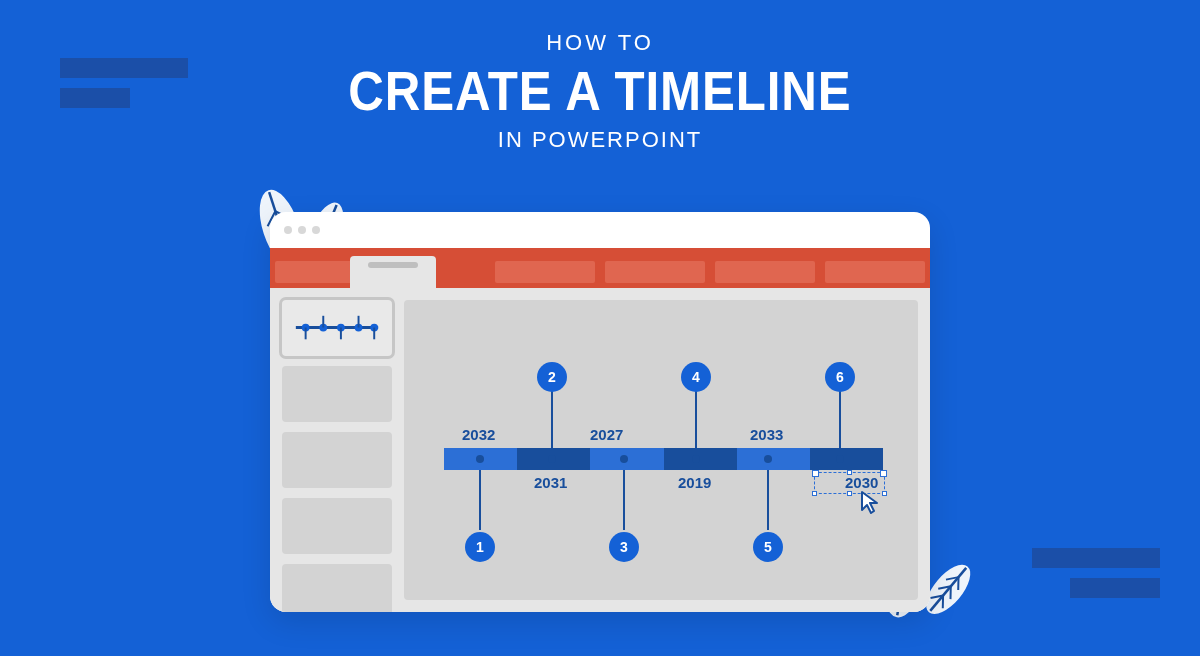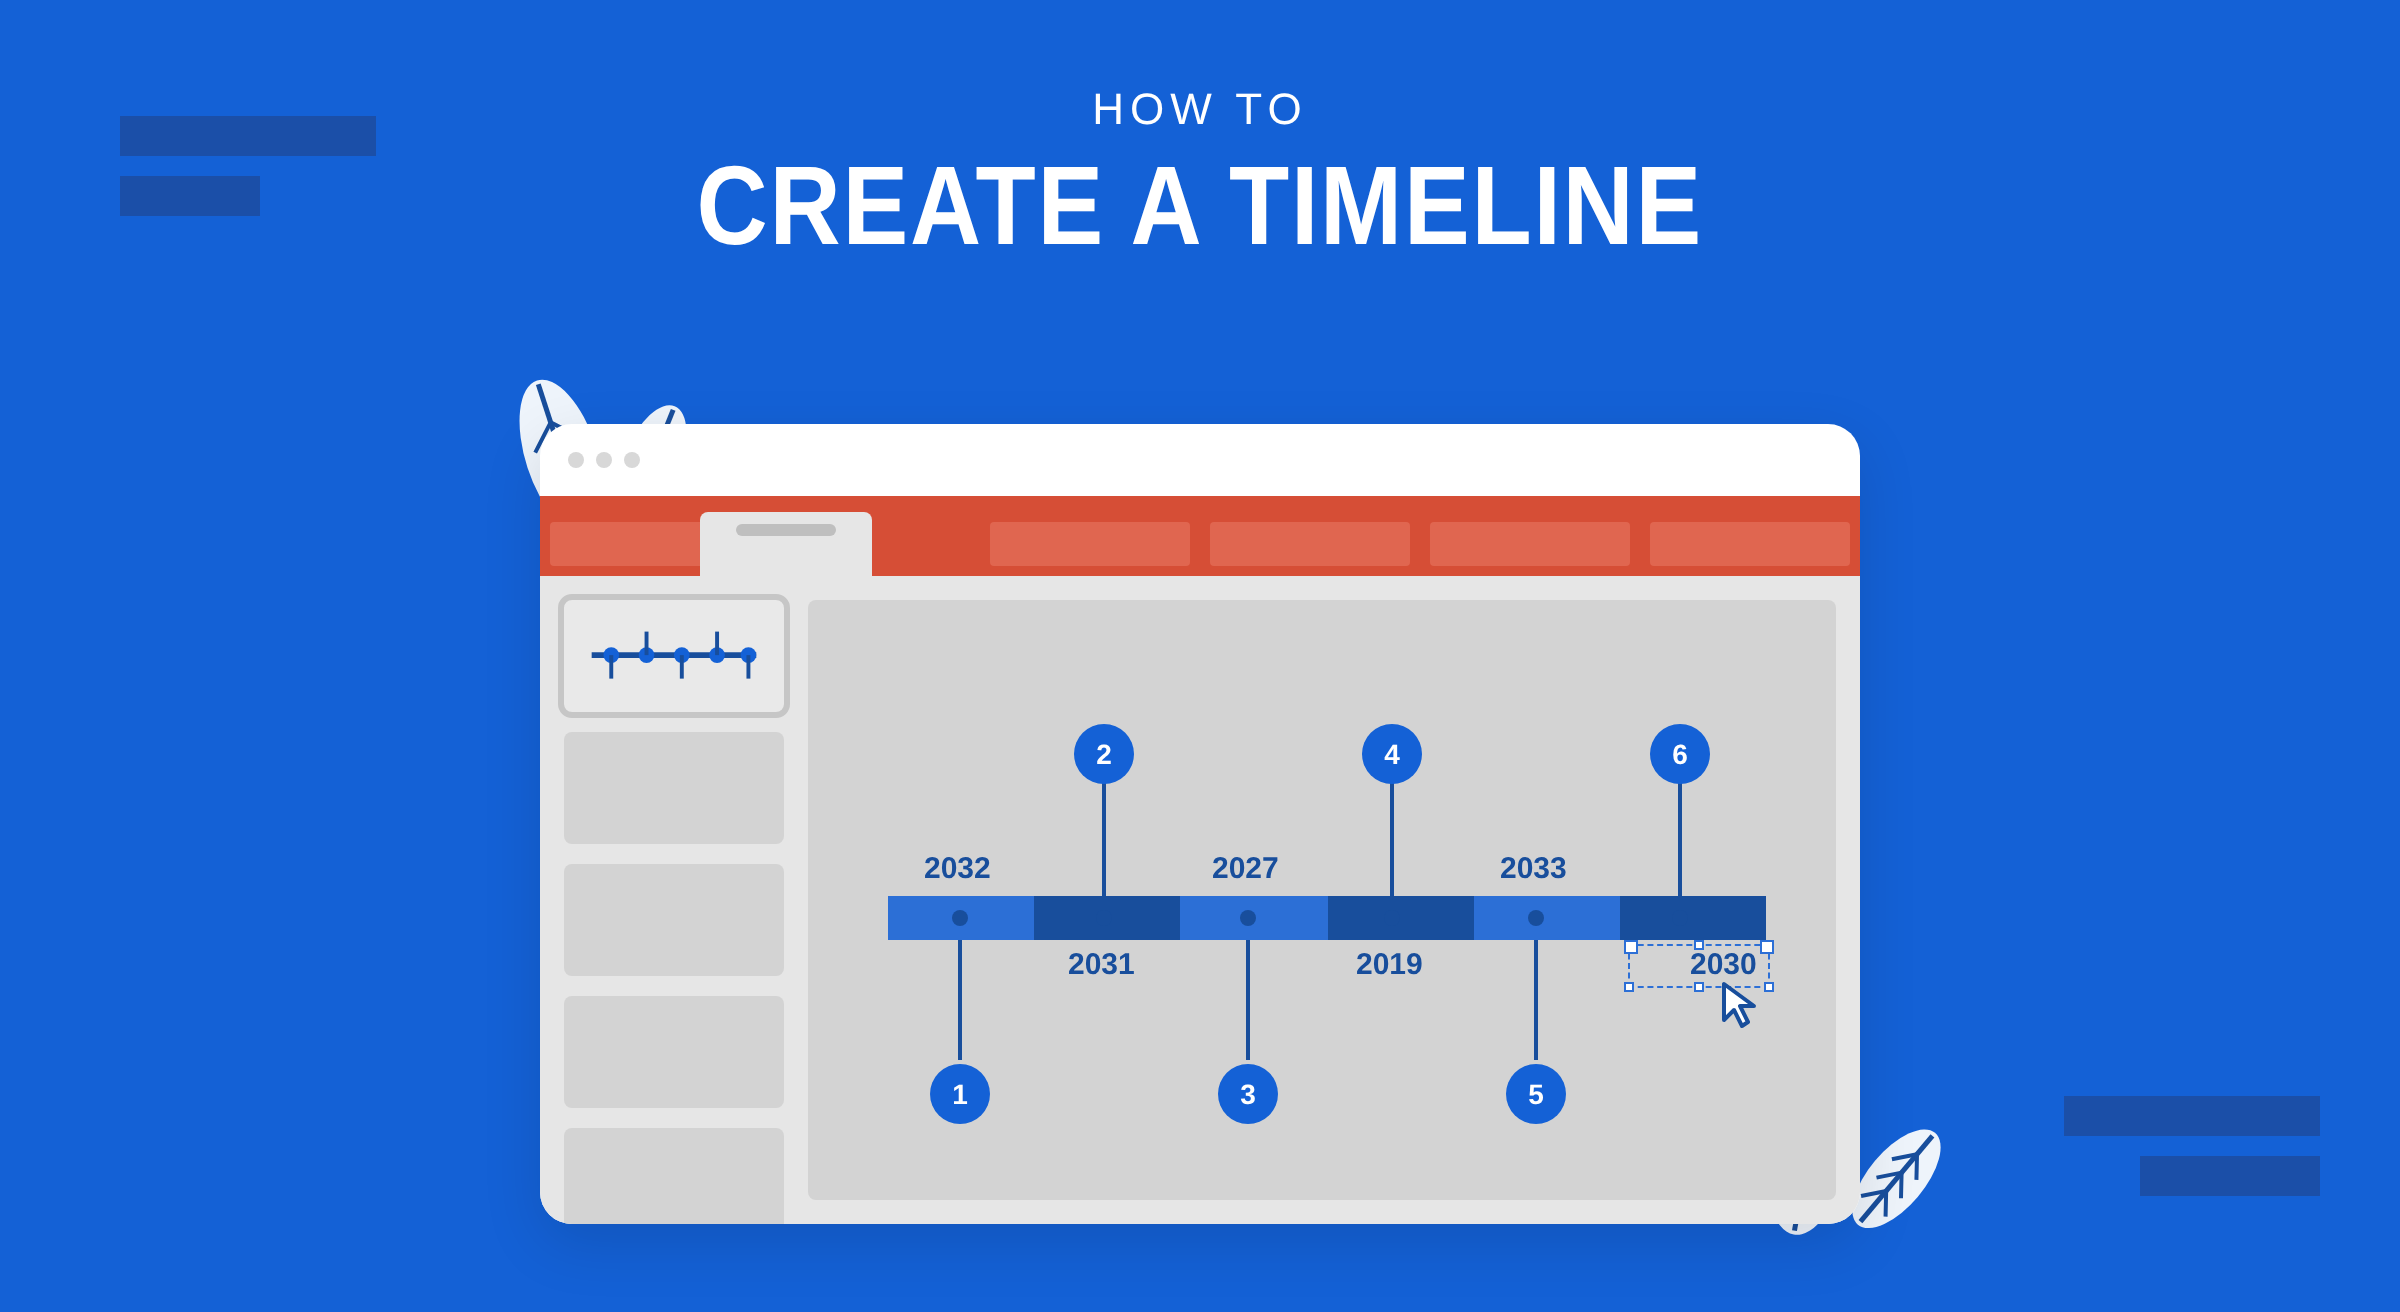--- a/index.html
+++ b/index.html
@@ -17,21 +17,21 @@
   .deco-tl .bar1 { width: 128px; height: 20px; background: #1b4fa8; margin-bottom: 10px; }
   .deco-tl .bar2 { width: 70px; height: 20px; background: #1b4fa8; }
 
   
   .deco-br { position: absolute; bottom: 58px; right: 40px; }
   .deco-br .bar1 { width: 128px; height: 20px; background: #1b4fa8; margin-bottom: 10px; margin-left:40px; }
   .deco-br .bar2 { width: 90px; height: 20px; background: #1b4fa8; margin-left:78px; }
 
   
   .heading { position: absolute; top: 30px; left: 0; right: 0; text-align: center; color: #fff; }
-  .heading .l1 { font-size: 22px; letter-spacing: 3px; font-weight: 400; margin-top: 12px; }
+  .heading .l1 { font-size: 22px; letter-spacing: 3px; font-weight: 400; }
   .heading .l2 { font-size: 56px; font-weight: 700; letter-spacing: 1px; margin: 2px 0 4px; font-family: "Arial Narrow", Arial, sans-serif; transform: scaleX(.88); display: inline-block; }
   .heading .l3 { font-size: 22px; letter-spacing: 2px; font-weight: 400; }
 
   
   .leaf { position: absolute; }
   .leaf svg { display: block; }
 
   
   .window {
     position: absolute;
@@ -102,20 +102,21 @@
     <div class="bar2"></div>
 </div>
 <div class="deco-br">
   <div class="bar1"></div>
     <div class="bar2"></div>
 </div>
 
 <div class="heading">
   <div class="l1">HOW TO</div>
   <div class="l2">CREATE A TIMELINE</div>
+  <div class="l3">IN POWERPOINT</div>
 </div>
 
 <div class="leaf" style="left:236px; top:176px;">
   <svg width="120" height="120" viewBox="0 0 120 120">
     <g transform="rotate(-18 60 60)">
       <ellipse cx="48" cy="48" rx="18" ry="40" fill="#eef4fb"></ellipse>
       <path d="M48 10 L48 86" stroke="#184e9c" stroke-width="2.5" fill="none"></path>
       <path d="M48 30 L36 42 M48 44 L36 56 M48 58 L36 70 M48 30 L60 42 M48 44 L60 56 M48 58 L60 70" stroke="#184e9c" stroke-width="2" fill="none"></path>
     </g>
     <g transform="rotate(22 60 60)">
@@ -191,21 +192,21 @@
         <div class="seg light"></div>
           <div class="seg dark"></div>
           <div class="seg light"></div>
           <div class="seg dark"></div>
           <div class="seg light"></div>
           <div class="seg dark"></div>
       </div>
 
       <span class="tl-year yr-top" style="left:58px">2032</span>
       <span class="tl-year yr-bot" style="left:130px">2031</span>
-      <span class="tl-year yr-top" style="left:202px">2027</span>
+      <span class="tl-year yr-top" style="left:186px">2027</span>
       <span class="tl-year yr-bot" style="left:274px">2019</span>
       <span class="tl-year yr-top" style="left:346px">2033</span>
 
       <span class="sel-box" style="left:410px; top:172px;padding-left:30px;">
         <span style="font-size:15px;font-weight:700;color:#184e9c">2030</span>
         <span class="h1"></span><span class="h2"></span><span class="h3"></span><span class="h4"></span>
       </span>
 
       <div class="tl-stem stem-down" style="left:75px"></div>
       <div class="tl-dot dot-on-bar" style="left:72px"></div>

